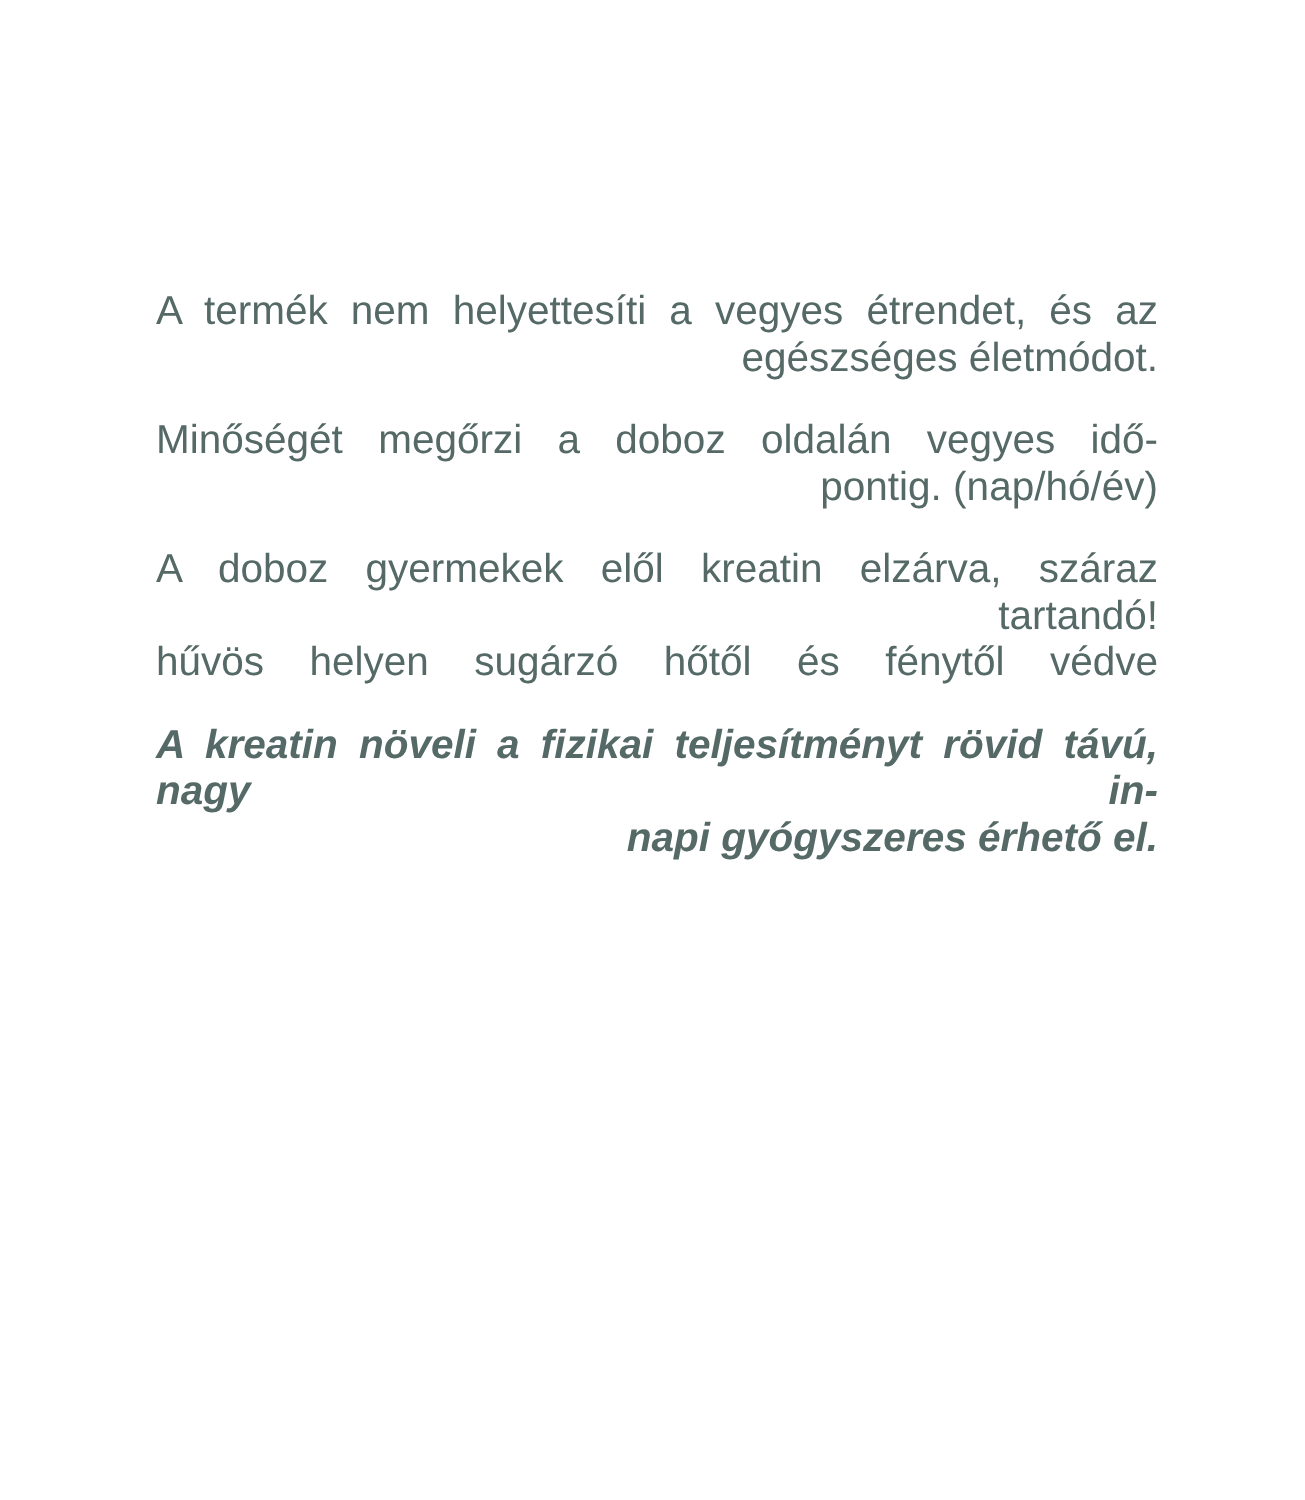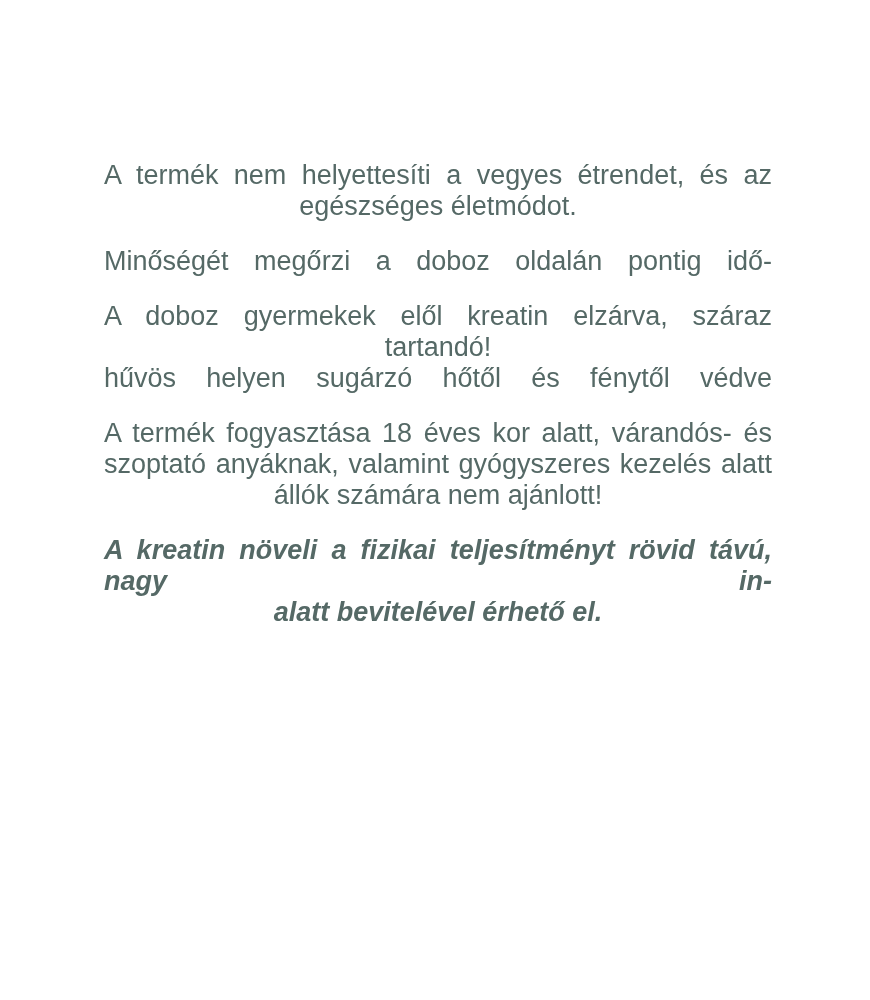--- a/index.html
+++ b/index.html
@@ -11,69 +11,66 @@
     width: 870px;
     height: 1000px;
     overflow: hidden;
     font-family: "Liberation Sans", "DejaVu Sans", sans-serif;
     color: #556966;
   }
   .label-text {
     box-sizing: border-box;
     width: 870px;
     padding: 160px 98px 0 104px;
+    margin-top: 32px;
   }
   .para {
     margin: 0 0 24px 0;
     font-size: 27px;
     line-height: 31px;
     font-weight: 400;
     letter-spacing: 0;
   }
   .para.italic {
     font-style: italic;
     font-weight: bold;
   }
   .line {
-    text-align: center;
+    text-align: right;
     white-space: normal;
   }
   .line.j {
     text-align: justify;
     text-align-last: justify;
     -moz-text-align-last: justify;
   }
 </style>
 </head>
 <body style="background: rgb(255, 255, 255); color: rgb(85, 105, 102);">
 
 <div class="label-text">
 
   <div class="para">
     <div class="line j">A termék nem helyettesíti a vegyes étrendet, és az</div>
     <div class="line">egészséges életmódot.</div>
   </div>
 
   <div class="para">
-    <div class="line j">Minőségét megőrzi a doboz oldalán pontig idő-</div>
+    <div class="line j">Minőségét megőrzi a doboz oldalán vegyes idő-</div>
+    <div class="line">pontig. (nap/hó/év)</div>
   </div>
 
   <div class="para">
     <div class="line j">A doboz gyermekek elől kreatin elzárva, száraz</div>
     <div class="line">tartandó!</div>
     <div class="line j">hűvös helyen sugárzó hőtől és fénytől védve</div>
   </div>
 
   <div class="para">
   </div>
 
-  <div class="para">
-    <div class="line j">A termék fogyasztása 18 éves kor alatt, várandós- és</div>
-    <div class="line j">szoptató anyáknak, valamint gyógyszeres kezelés alatt</div>
-    <div class="line">állók számára nem ajánlott!</div>
-  </div>
 
   <div class="para italic">
     <div class="line j">A kreatin növeli a fizikai teljesítményt rövid távú, nagy in-</div>
-    <div class="line">alatt bevitelével érhető el.</div>
+    <div class="line">napi gyógyszeres érhető el.</div>
   </div>
 
 </div>
 
 </body></html>

